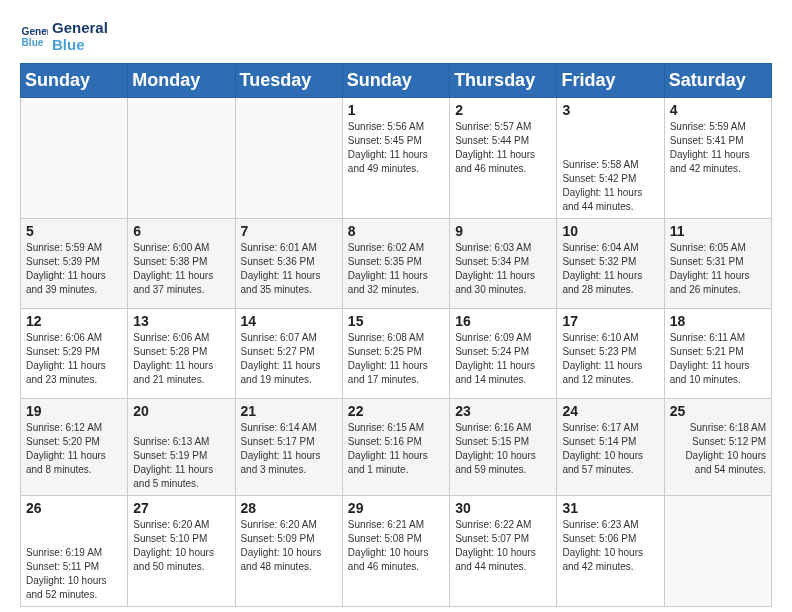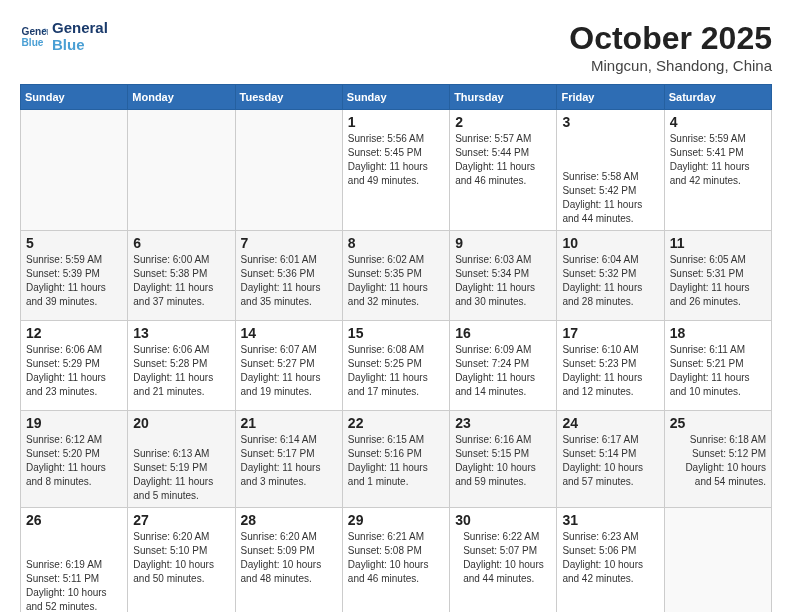--- a/index.html
+++ b/index.html
@@ -38,21 +38,21 @@
       color: #444;
     }
     .calendar {
       width: 100%;
       border-collapse: collapse;
       border: 1px solid #ccc;
     }
     .calendar th {
       background-color: #2e6db4;
       color: #fff;
-      font-size: 11px;
+      font-size: 18px;
       font-weight: bold;
       padding: 6px 4px;
       text-align: left;
       border: 1px solid #2560a0;
     }
     .calendar td {
       border: 1px solid #ccc;
       vertical-align: top;
       padding: 4px 5px;
       width: 107px;
@@ -87,24 +87,20 @@
       <text x="2" y="16" font-size="13" font-weight="bold" fill="#1a3a6b">General</text>
       <text x="2" y="30" font-size="13" font-weight="bold" fill="#4a9fd4">Blue</text>
       <polygon points="28,8 36,14 32,10" fill="#4a9fd4"></polygon>
       <polygon points="30,6 36,10 34,8" fill="#2e6db4"></polygon>
     </svg>
     <div>
       <div style="font-size:15px;font-weight:bold;color:#1a3a6b;line-height:1.1;">General</div>
       <div style="font-size:15px;font-weight:bold;color:#4a9fd4;line-height:1.1;">Blue</div>
     </div>
   </div>
-  <div class="title-area">
-    <div class="month-title">October 2025</div>
-    <div class="subtitle">Mingcun, Shandong, China</div>
-  </div>
 </div>
 
 <table class="calendar">
   <thead>
     <tr id="weekday-header">
     <th>Sunday</th>
         <th>Monday</th>
         <th>Tuesday</th>
         <th>Sunday</th>
         <th>Thursday</th>
@@ -207,21 +203,21 @@
         </td>
         <td>
           <span class="day-number">15</span>
           <div class="day-info" style="white-space: pre-line;">Sunrise: 6:08 AM
 Sunset: 5:25 PM
 Daylight: 11 hours and 17 minutes.</div>
         </td>
         <td>
           <span class="day-number">16</span>
           <div class="day-info" style="white-space: pre-line;">Sunrise: 6:09 AM
-Sunset: 7:24 PM
+Sunset: 5:24 PM
 Daylight: 11 hours and 14 minutes.</div>
         </td>
         <td>
           <span class="day-number">17</span>
           <div class="day-info" style="white-space: pre-line;">Sunrise: 6:10 AM
 Sunset: 5:23 PM
 Daylight: 11 hours and 12 minutes.</div>
         </td>
         <td>
           <span class="day-number">18</span>
@@ -294,21 +290,21 @@
 Daylight: 10 hours and 48 minutes.</div>
         </td>
         <td>
           <span class="day-number">29</span>
           <div class="day-info" style="white-space: pre-line;">Sunrise: 6:21 AM
 Sunset: 5:08 PM
 Daylight: 10 hours and 46 minutes.</div>
         </td>
         <td>
           <span class="day-number">30</span>
-          <div class="day-info" style="white-space: pre-line; margin-left: 8px;">Sunrise: 6:22 AM
+          <div class="day-info" style="white-space: pre-line;">Sunrise: 6:22 AM
 Sunset: 5:07 PM
 Daylight: 10 hours and 44 minutes.</div>
         </td>
         <td>
           <span class="day-number">31</span>
           <div class="day-info" style="white-space: pre-line;">Sunrise: 6:23 AM
 Sunset: 5:06 PM
 Daylight: 10 hours and 42 minutes.</div>
         </td>
         <td class="empty"></td>

